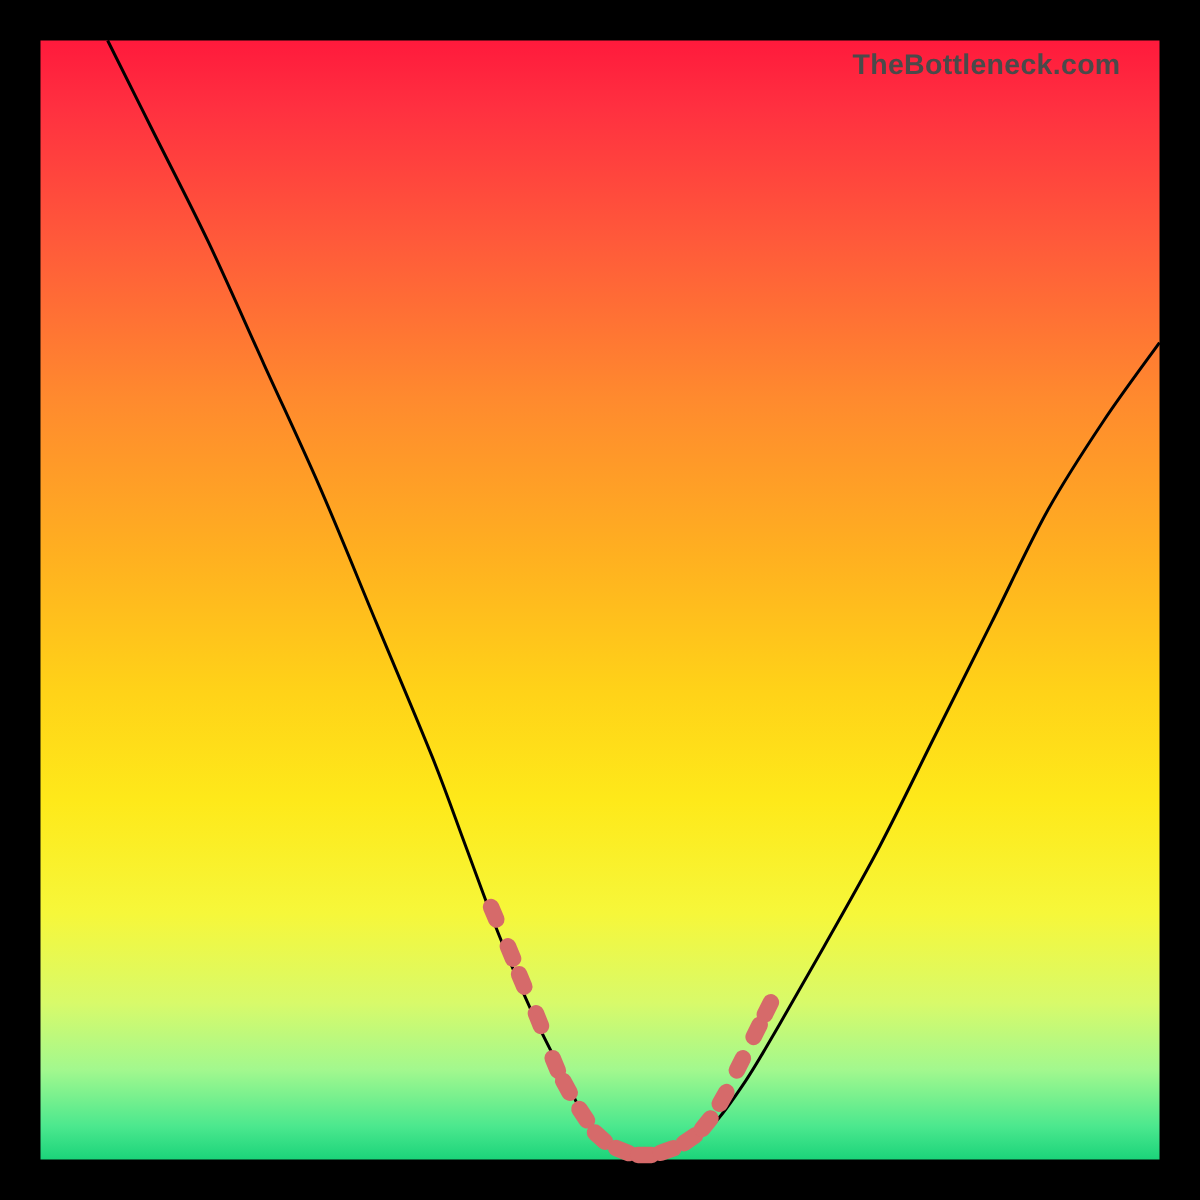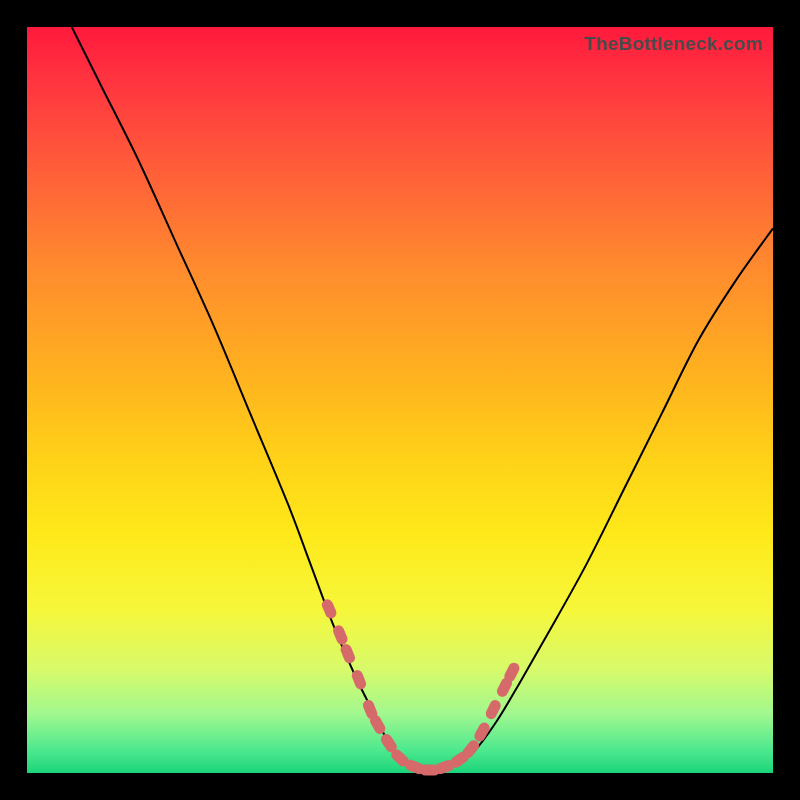--- a/index.html
+++ b/index.html
@@ -26,21 +26,21 @@
       #fee91a 68%,
       #f6f73a 78%,
       #d8fa6a 86%,
       #a2f88e 92%,
       #4ce88e 97%,
       #1bd47a 100%);
   }
   .watermark {
     position: absolute;
     top: 6px;
-    right: 10px;
+    right: 26px;
     font-family: Arial, Helvetica, sans-serif;
     font-size: 19px;
     font-weight: 600;
     color: #4a4a4a;
     letter-spacing: 0.2px;
     user-select: none;
   }
   svg.curve {
     position: absolute;
     left: 0; top: 0;

